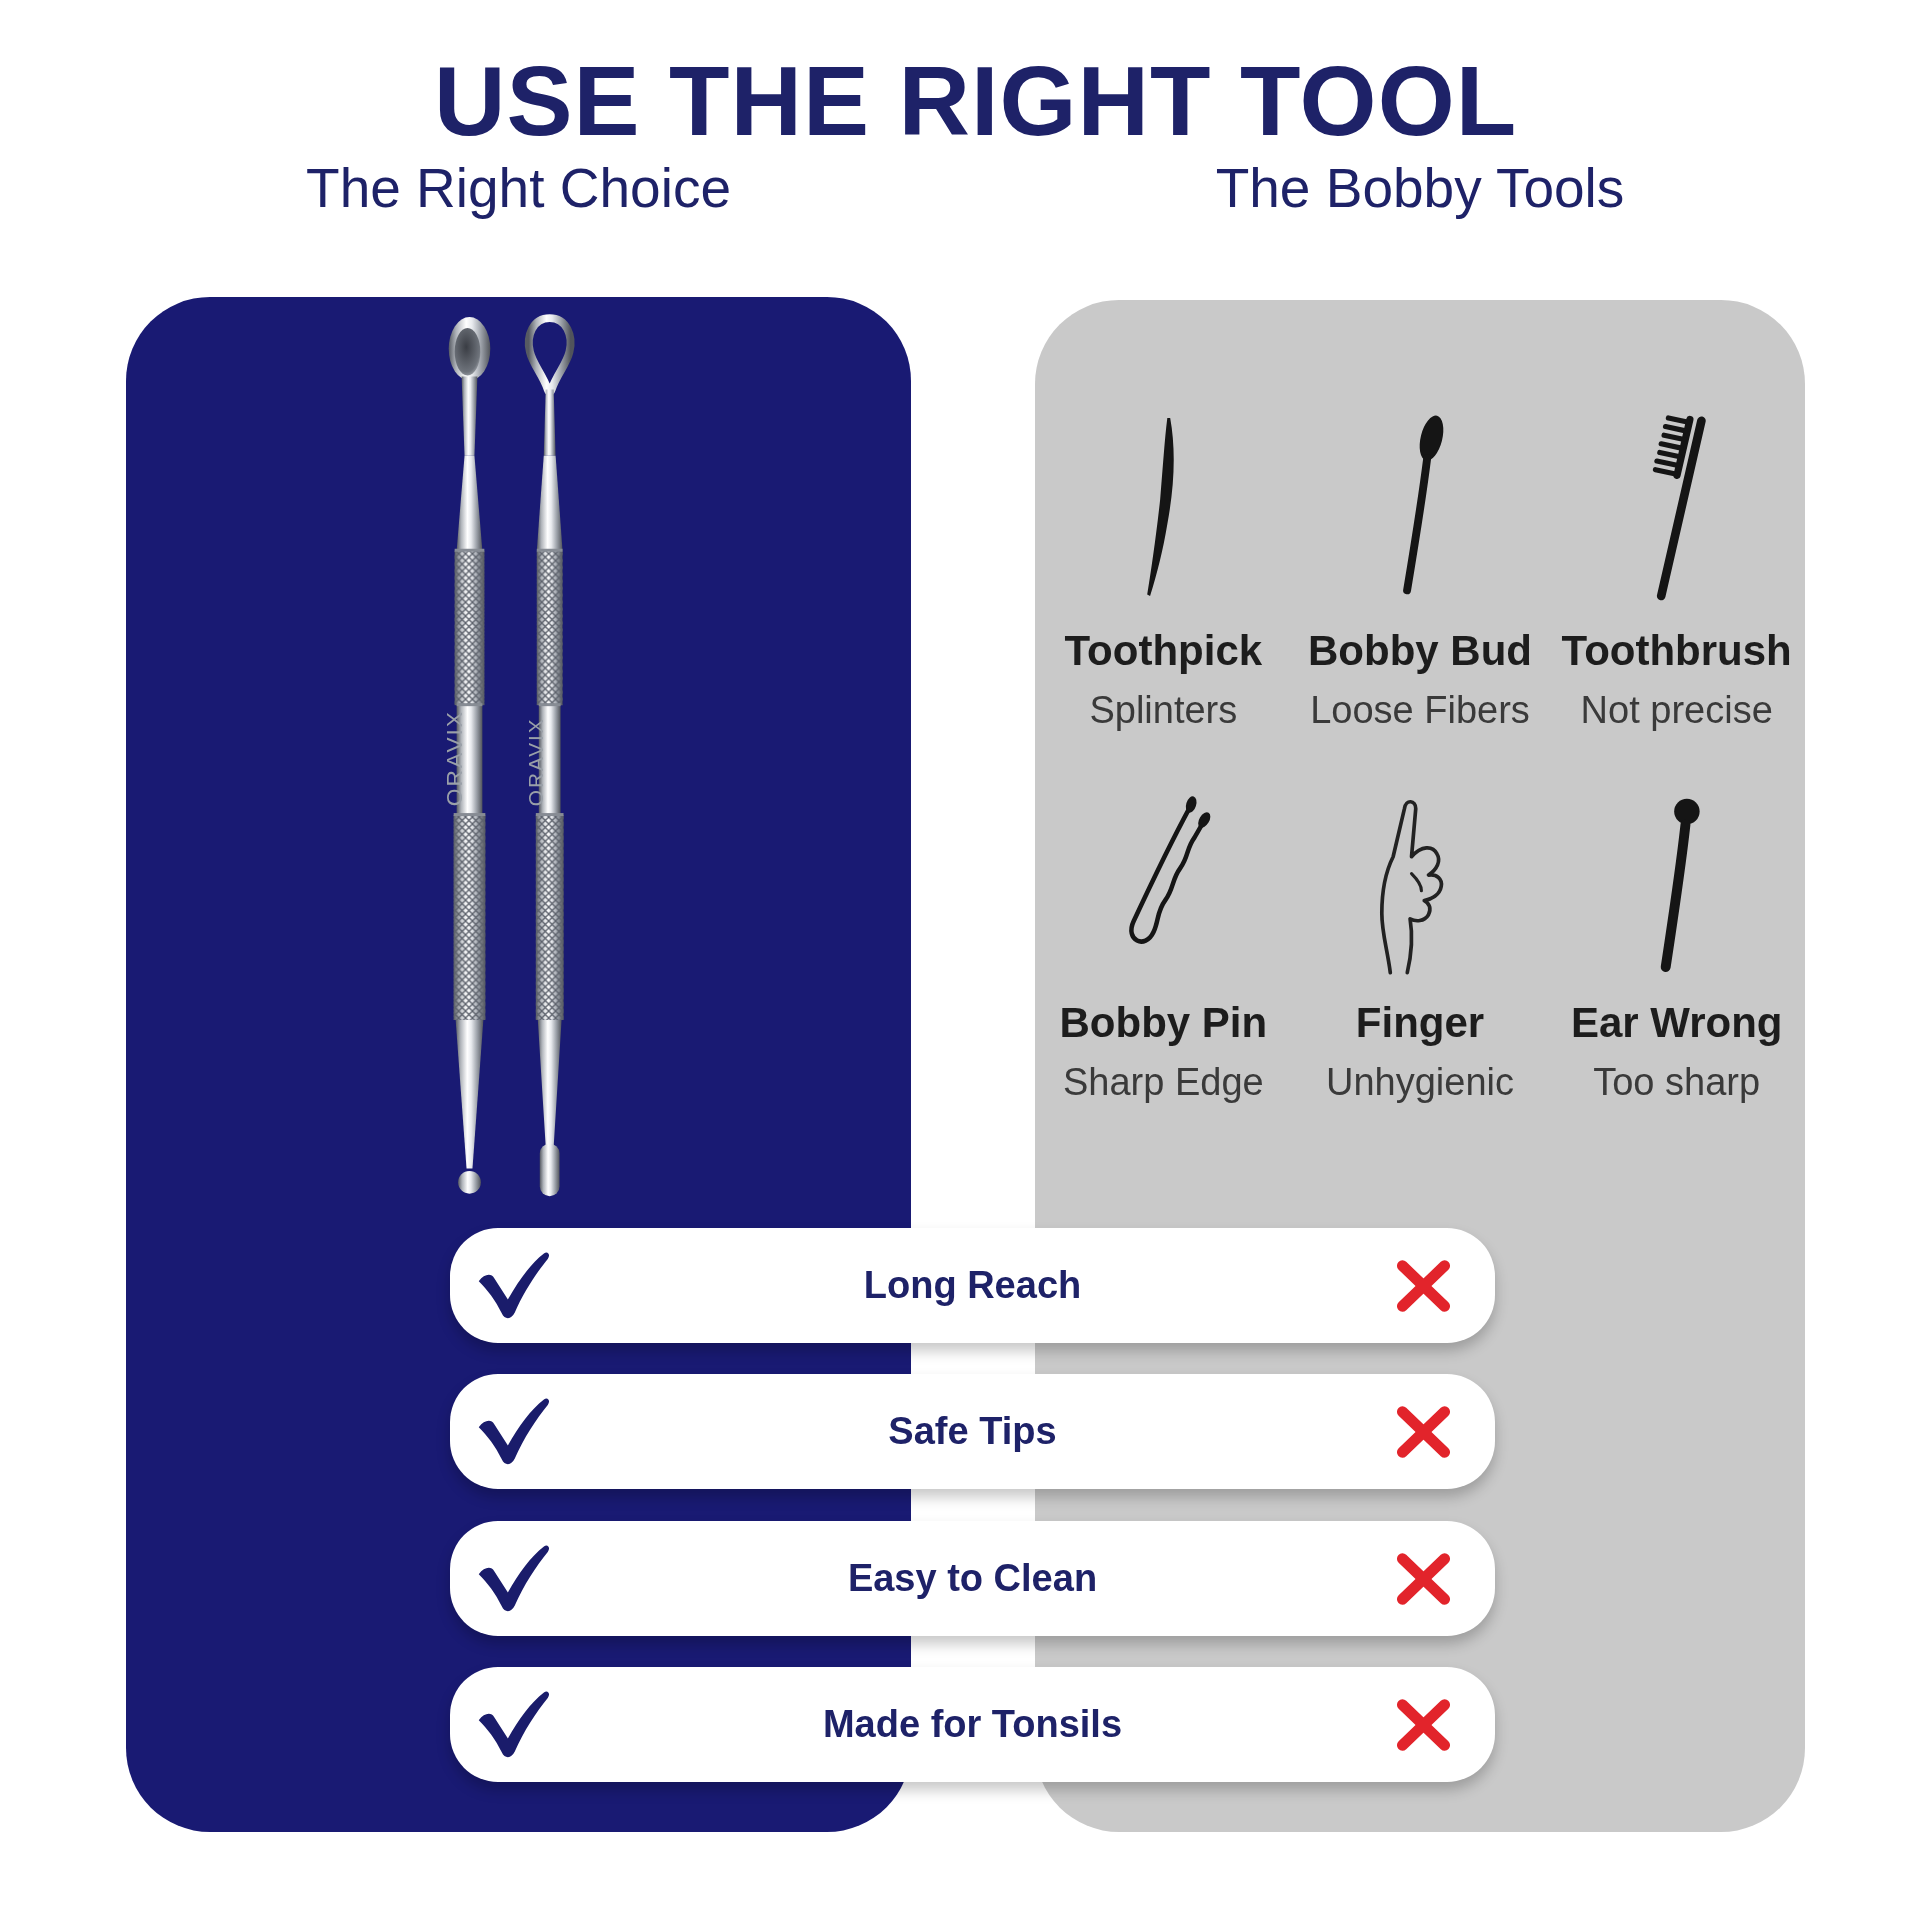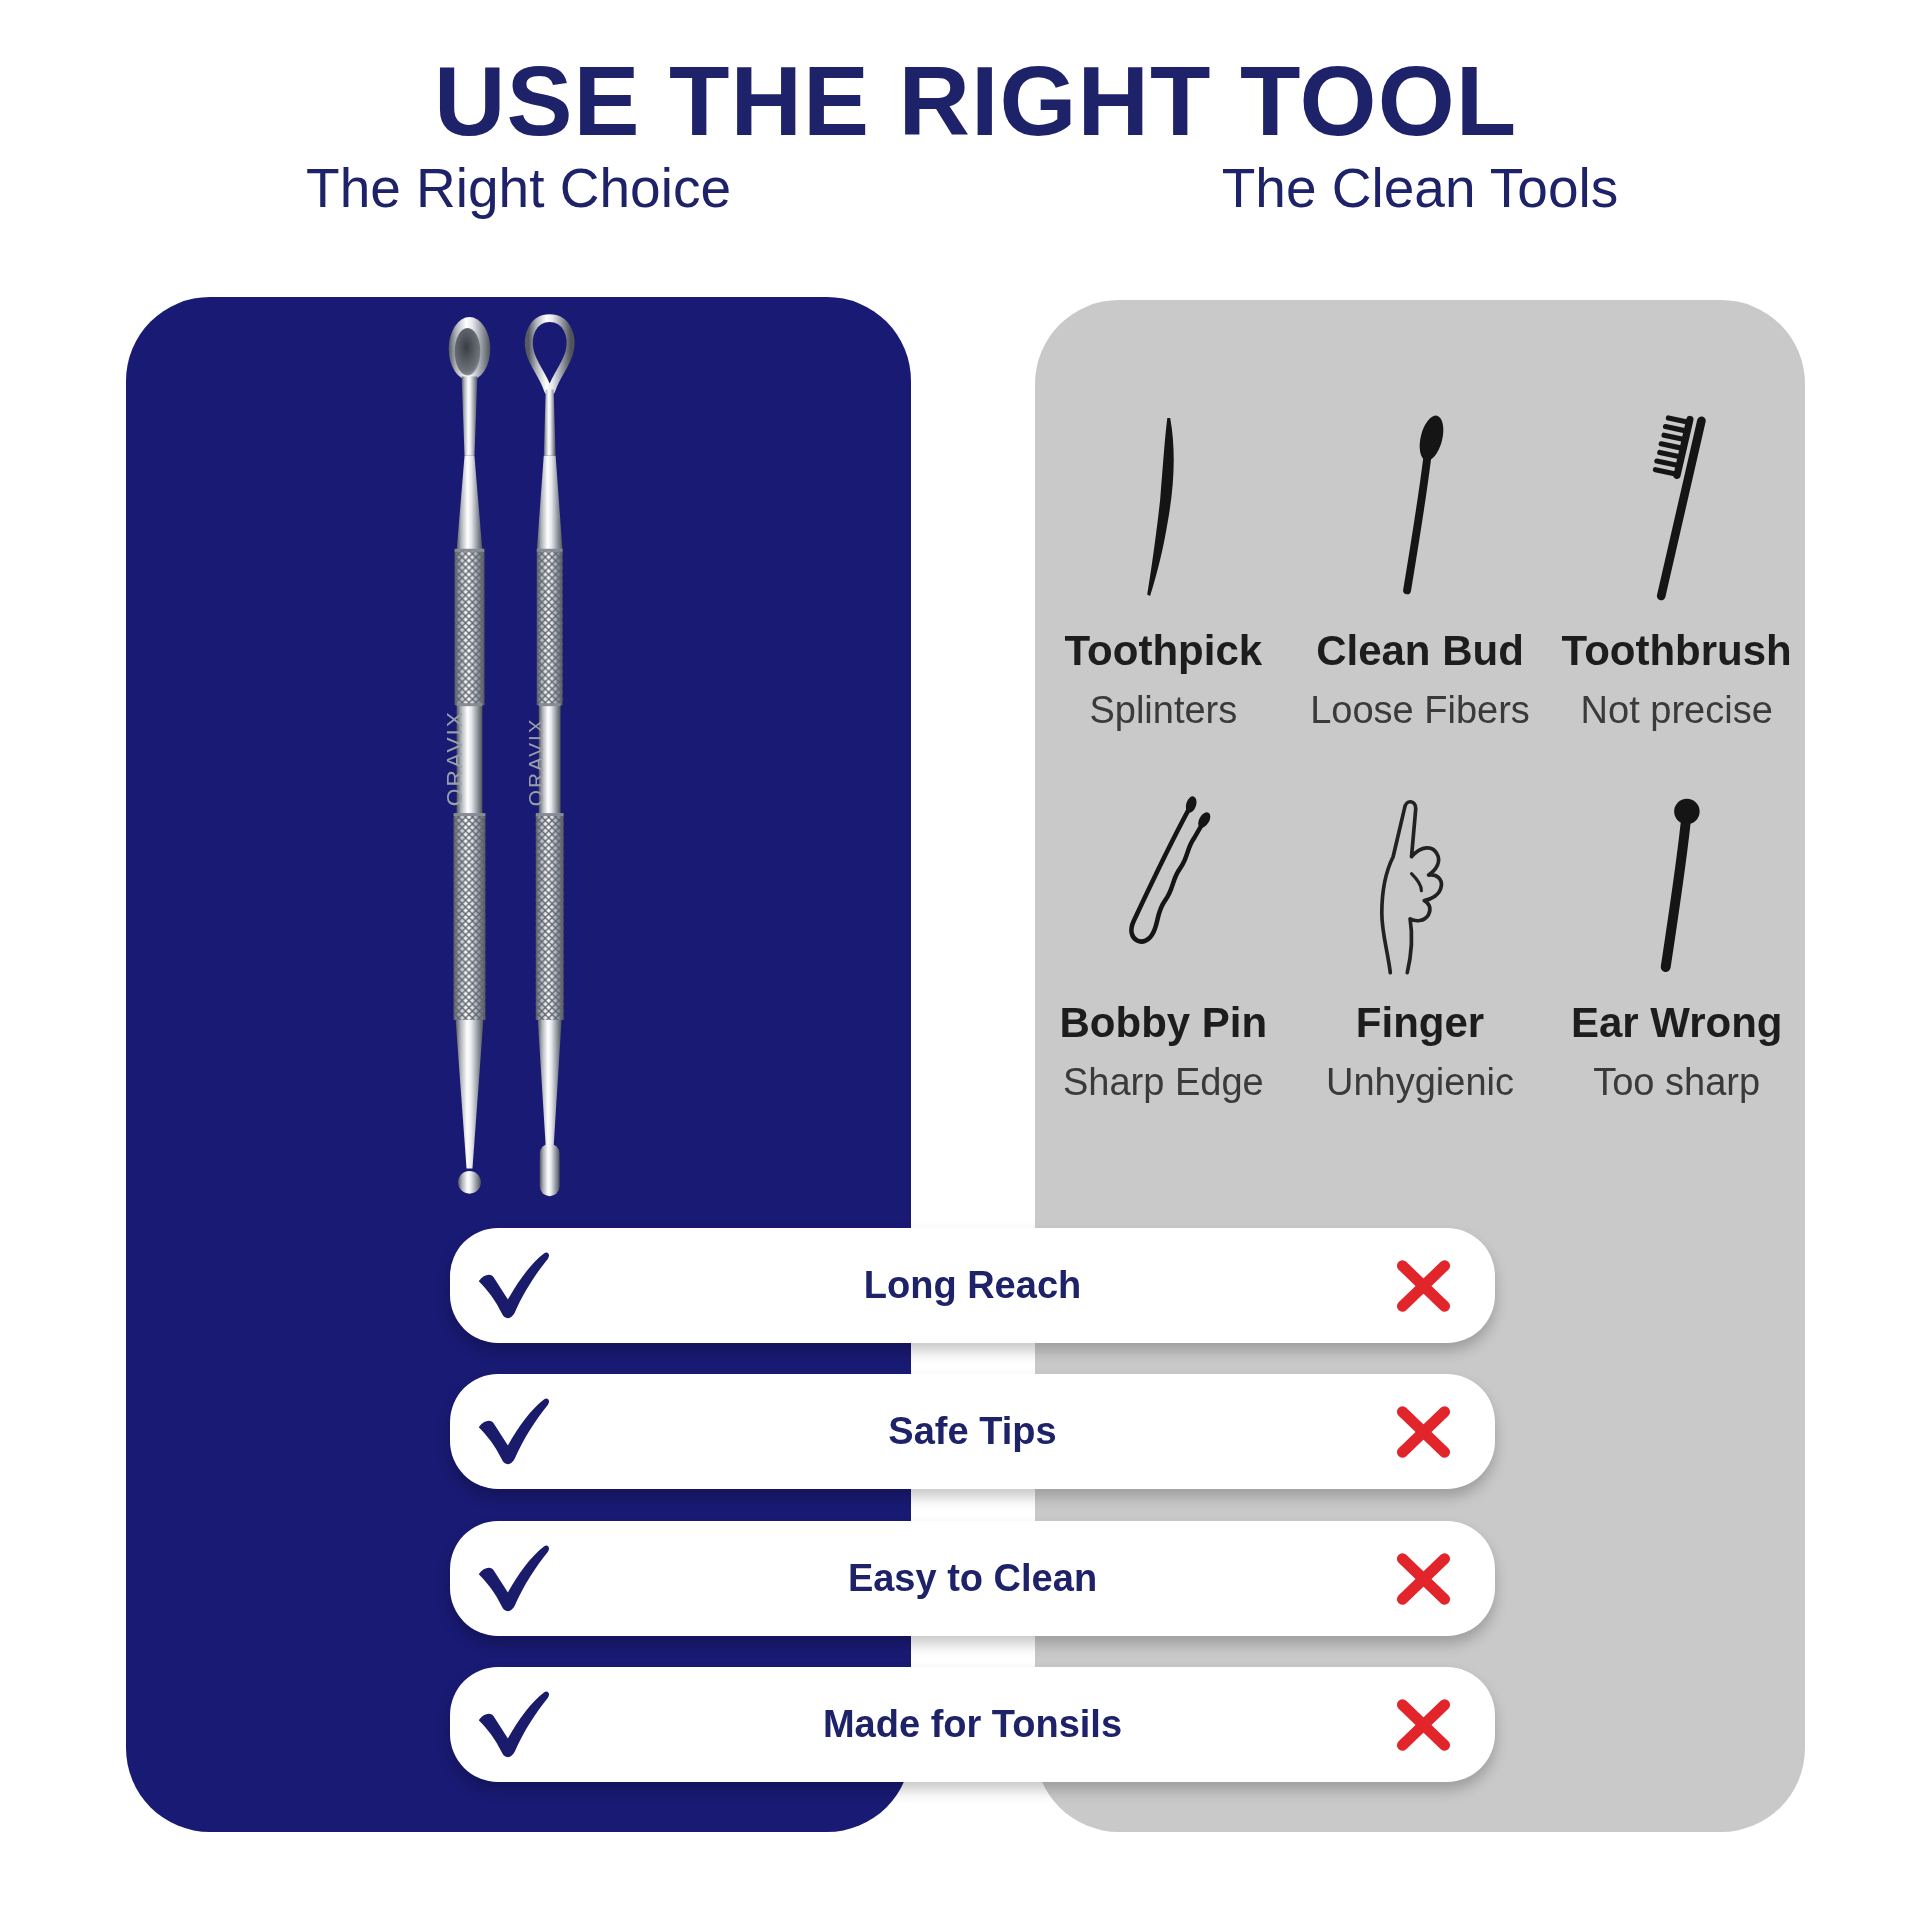--- a/index.html
+++ b/index.html
@@ -45,21 +45,21 @@
   .pill .check-icon{position:absolute;left:22px;top:24px;width:81px;height:69px;}
   .pill .cross-icon{position:absolute;right:42px;top:31px;width:59px;height:54px;}
   .pill .feature-label{font-size:38px;font-weight:bold;color:#1e2268;}
   svg{display:block;}
 </style>
 </head>
 <body>
 
 <div class="abs main-title">USE THE RIGHT TOOL</div>
 <div class="abs col-head left">The Right Choice</div>
-<div class="abs col-head right">The Clean Tools</div>
+<div class="abs col-head right">The Bobby Tools</div>
 
 <div class="abs panel-left">
   <svg width="785" height="1535" viewBox="0 0 793 1550">
     <defs>
       <linearGradient id="metalH" x1="0" y1="0" x2="1" y2="0">
         <stop offset="0" stop-color="#565a62"></stop>
         <stop offset="0.18" stop-color="#b0b4ba"></stop>
         <stop offset="0.42" stop-color="#ffffff"></stop>
         <stop offset="0.56" stop-color="#e9ebef"></stop>
         <stop offset="0.78" stop-color="#9ba0a8"></stop>
@@ -125,21 +125,21 @@
         <div class="tool-name">Toothpick</div>
         <div class="tool-issue">Splinters</div>
       </div>
       <div class="tool-cell">
         <div class="icon-box">
           <svg width="158" height="210" viewBox="0 0 110 140">
             <ellipse cx="63" cy="22" rx="7.5" ry="16" transform="rotate(14 63 22)" fill="#151515"></ellipse>
             <path d="M60,36 C57,60 52,92 46,128" stroke="#151515" stroke-width="5.5" stroke-linecap="round" fill="none"></path>
           </svg>
         </div>
-        <div class="tool-name">Clean Bud</div>
+        <div class="tool-name">Bobby Bud</div>
         <div class="tool-issue">Loose Fibers</div>
       </div>
       <div class="tool-cell">
         <div class="icon-box">
           <svg width="158" height="210" viewBox="0 0 110 140">
             <line x1="72" y1="10" x2="44" y2="132" stroke="#151515" stroke-width="6" stroke-linecap="round"></line>
             <line x1="64" y1="9" x2="55" y2="48" stroke="#151515" stroke-width="5" stroke-linecap="round"></line>
             <g stroke="#151515" stroke-width="3.6" stroke-linecap="round">
               <line x1="63" y1="11" x2="49" y2="8"></line>
               <line x1="61" y1="17" x2="47" y2="14"></line>

